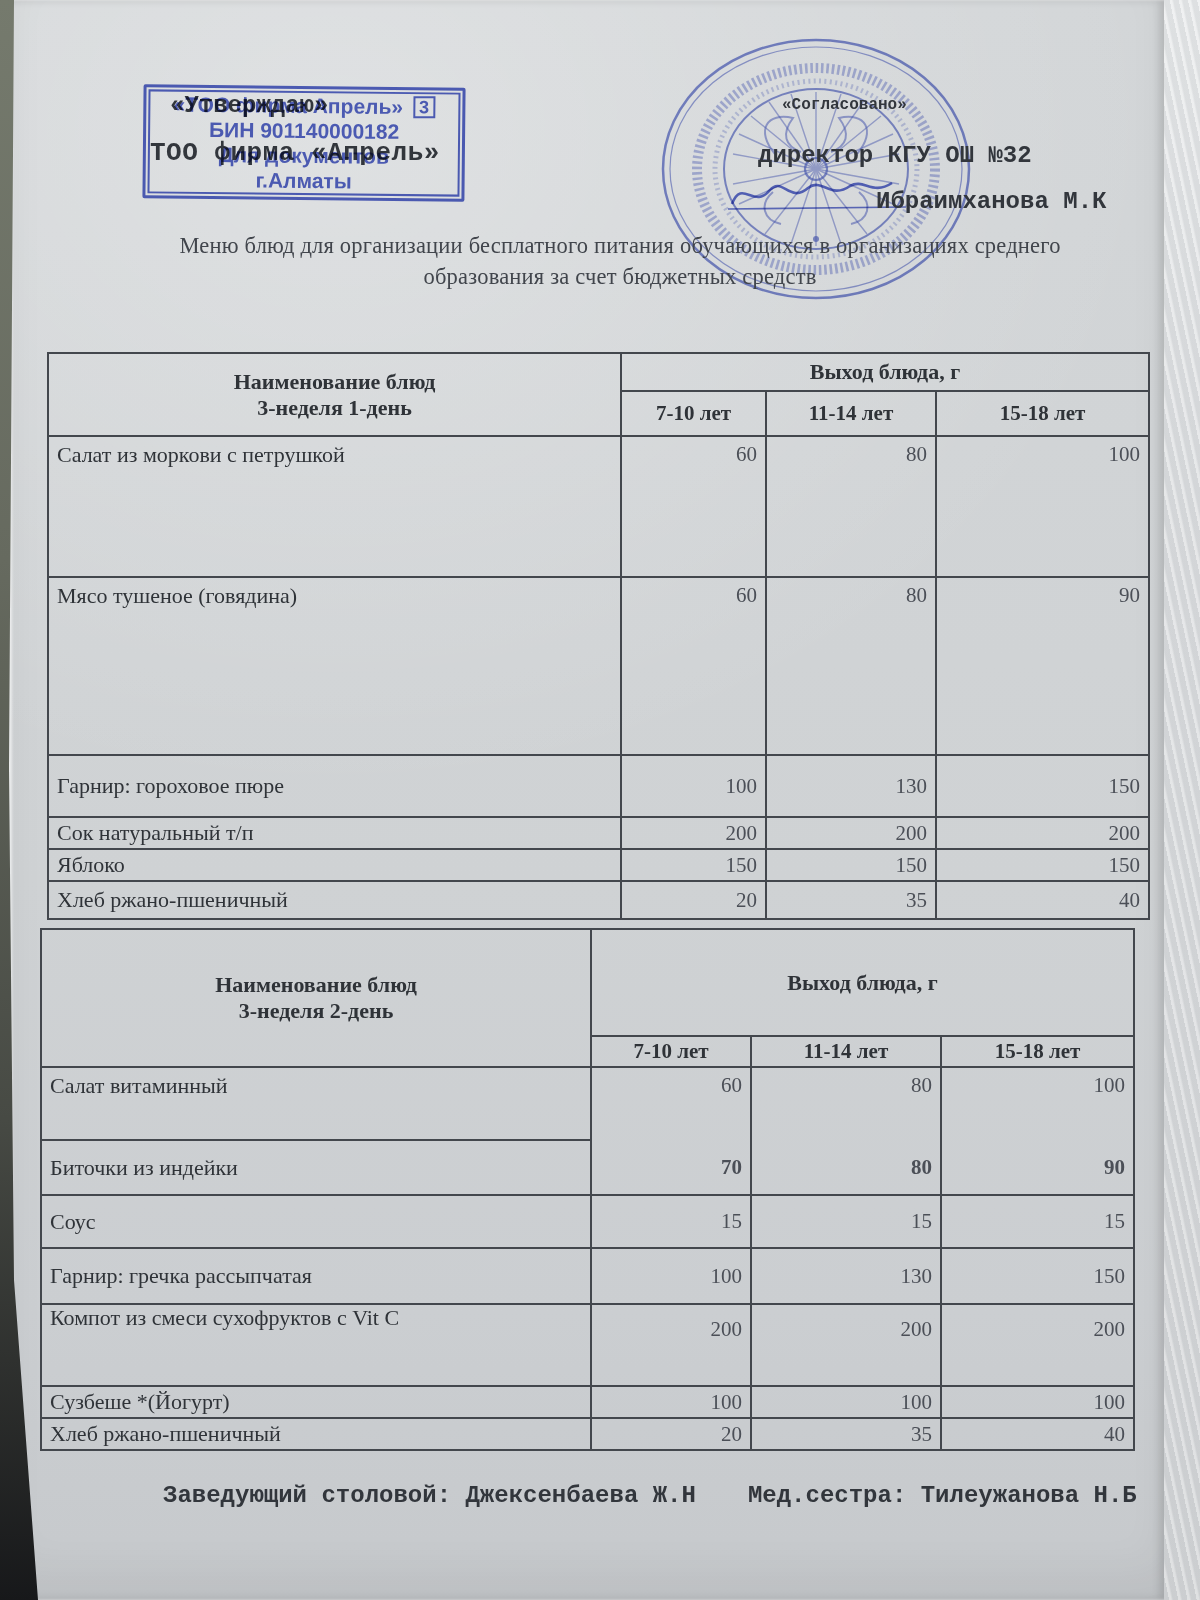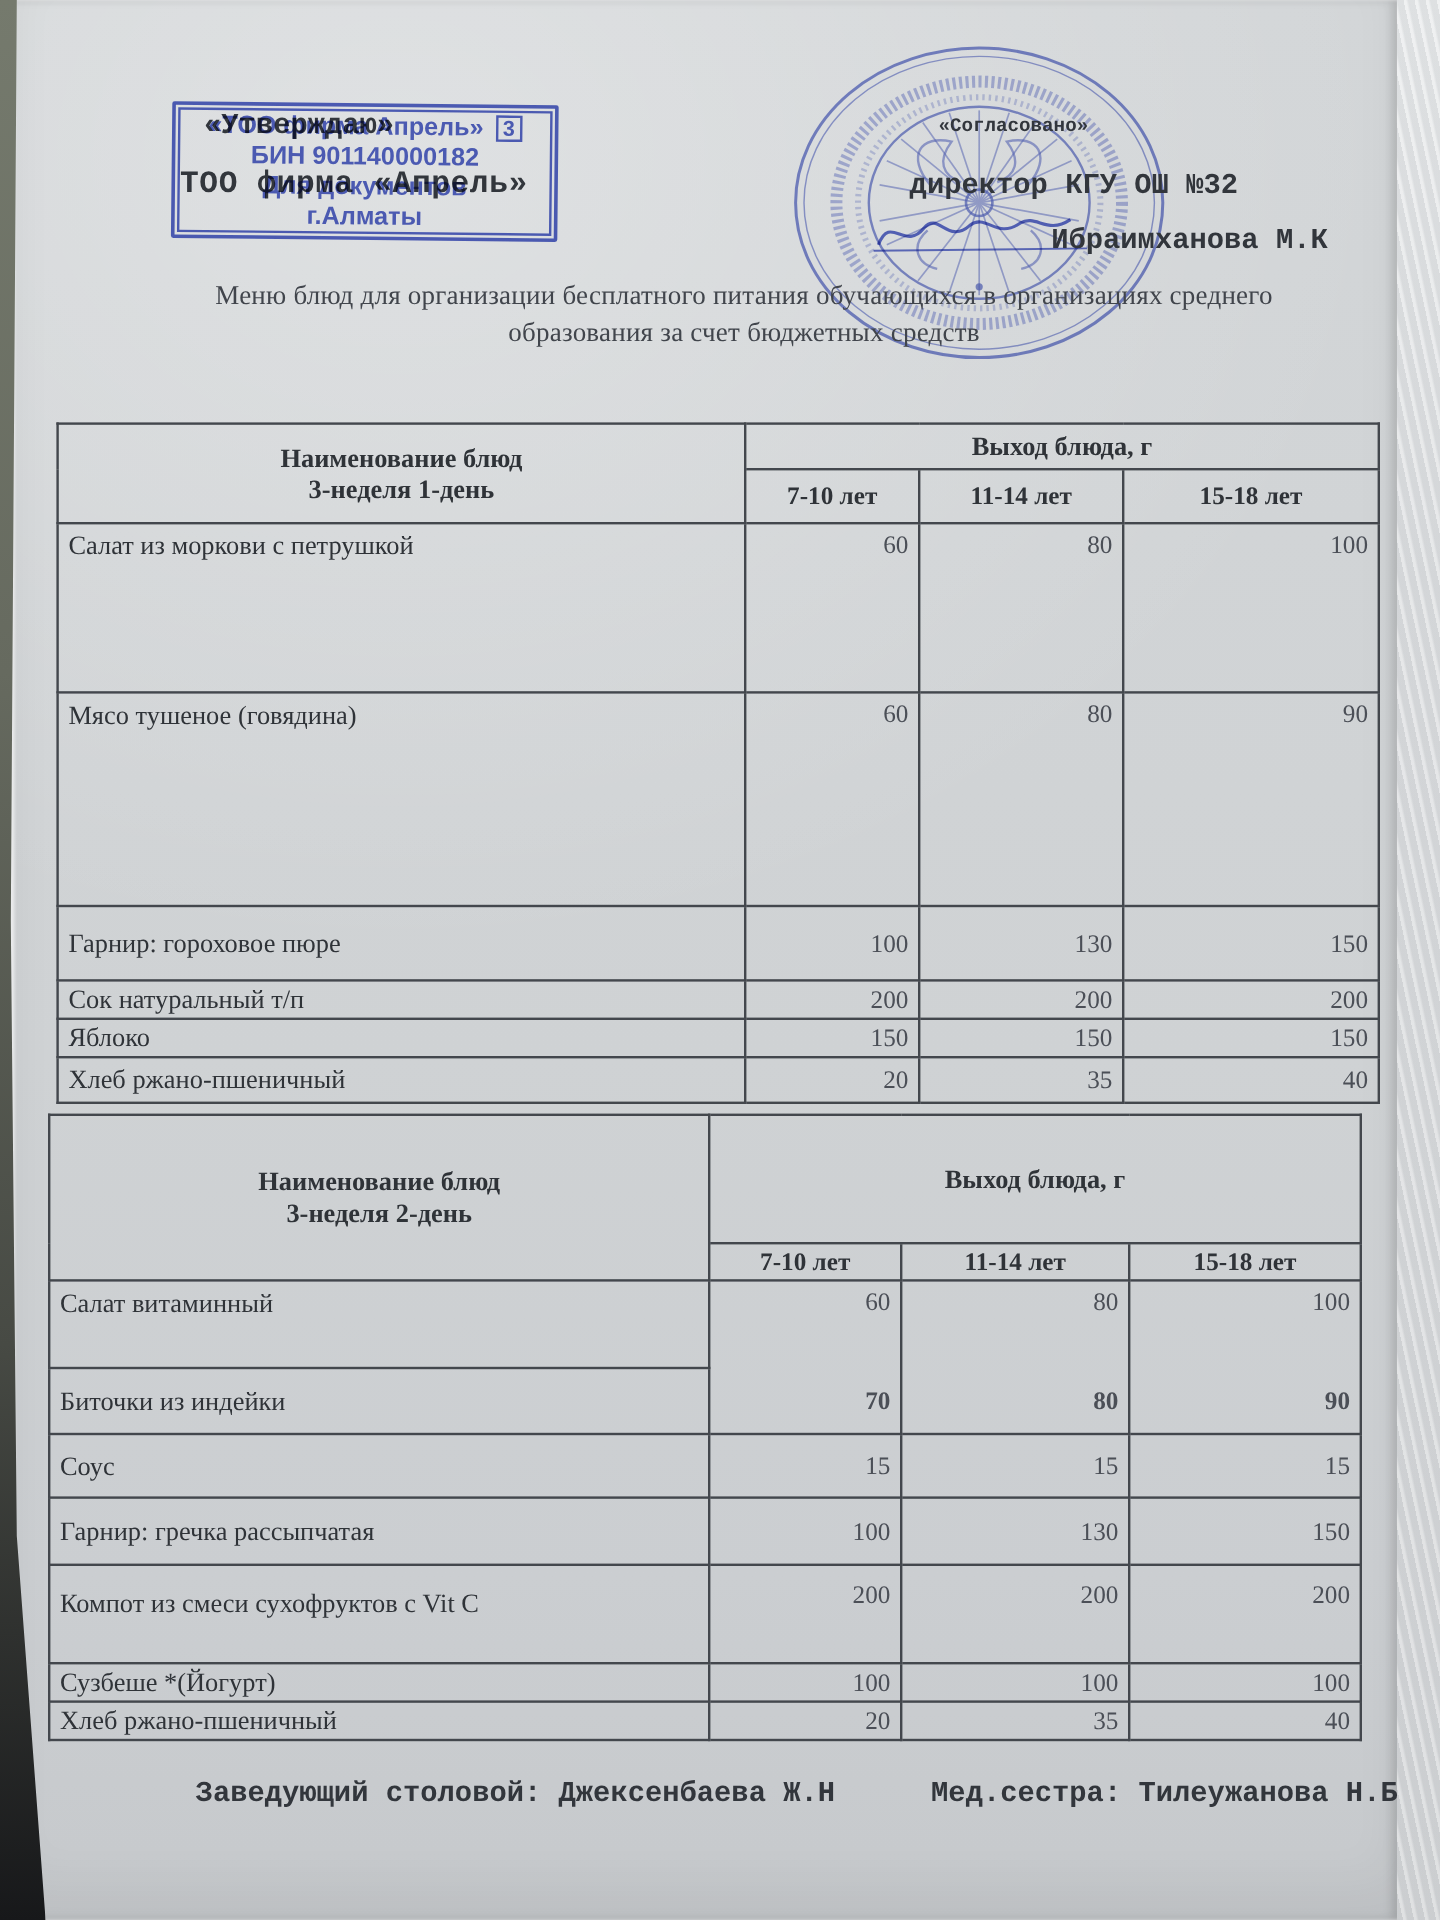--- a/index.html
+++ b/index.html
@@ -78,21 +78,21 @@
   td.name{font-size:22px;color:#2f3338;text-align:left;vertical-align:top;padding-top:5px;}
   td.val{font-size:21px;color:#4b4f57;text-align:right;vertical-align:top;padding-top:5px;}
   tr.vm td{vertical-align:middle;padding-top:2px;}
   td.nb{border-bottom:none;}
   td.nt{border-top:none;font-weight:bold;}
   .t1{left:47px;top:352px;}
   .t2{left:40px;top:928px;}
   .agehdr th{font-size:21px;}
 
   
-  .footer{left:163px;top:1482px;font-size:24px;display:flex;gap:80px;}
+  .footer{left:163px;top:1482px;font-size:24px;display:flex;gap:52px;}
 </style>
 </head>
 <body>
 
 <div class="scene">
   <div class="metal">
       <div class="metal-streaks"></div>
     </div>
   <div class="paper"></div>
   <div class="left-strip"></div>
@@ -265,21 +265,21 @@
       <td class="val">15</td>
       <td class="val">15</td>
     </tr>
     <tr class="vm" style="height:56px;">
       <td class="name">Гарнир: гречка рассыпчатая</td>
       <td class="val">100</td>
       <td class="val">130</td>
       <td class="val">150</td>
     </tr>
     <tr style="height:82px;">
-      <td class="name" style="padding-top:18px;">Компот из смеси сухофруктов с Vit C</td>
+      <td class="name" style="padding-top:0;">Компот из смеси сухофруктов с Vit C</td>
       <td class="val" style="padding-top:12px;">200</td>
       <td class="val" style="padding-top:12px;">200</td>
       <td class="val" style="padding-top:12px;">200</td>
     </tr>
     <tr class="vm" style="height:28px;">
       <td class="name">Сузбеше *(Йогурт)</td>
       <td class="val">100</td>
       <td class="val">100</td>
       <td class="val">100</td>
     </tr>

